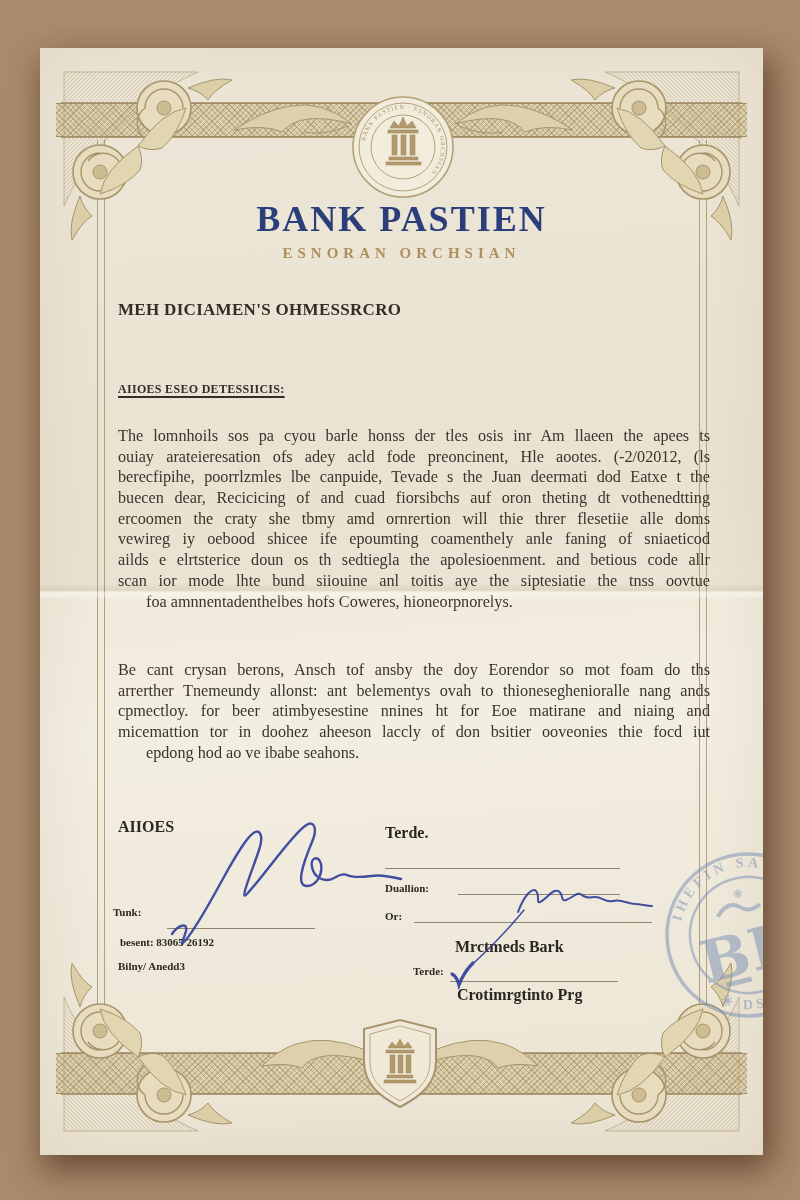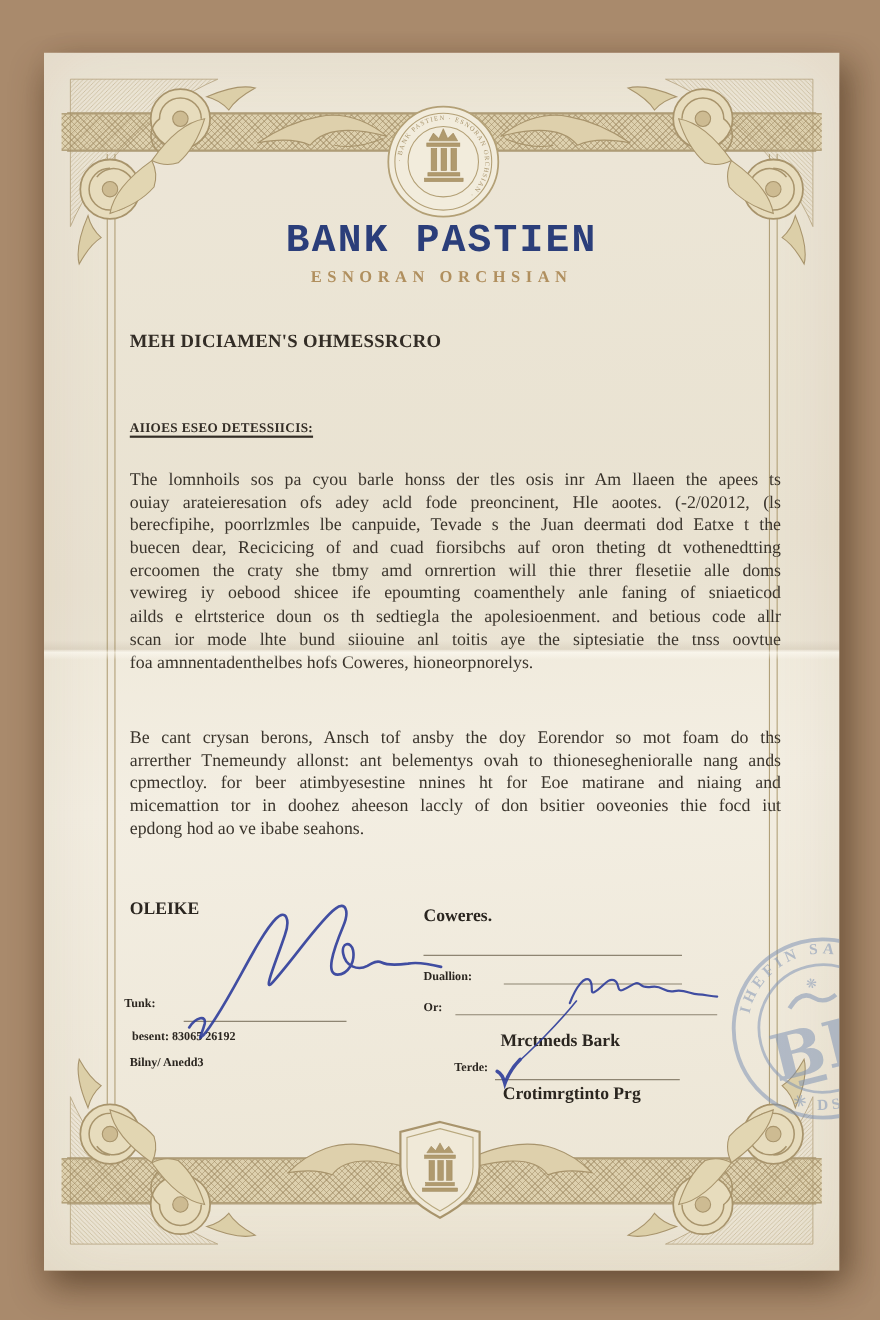--- a/index.html
+++ b/index.html
@@ -15,28 +15,28 @@
     background-color:#ddd0ae;
     background-image:repeating-linear-gradient(45deg,rgba(150,128,88,.45) 0 1px,transparent 1px 4px),
                      repeating-linear-gradient(-45deg,rgba(150,128,88,.45) 0 1px,transparent 1px 4px);
     border-top:1px solid #a28e66;border-bottom:1px solid #a28e66;
     box-shadow:0 -6px 0 -5px rgba(163,143,105,.85),0 6px 0 -5px rgba(163,143,105,.85);}
   .band.top{top:55px;}
   .band.bottom{top:1005px;height:39px;}
   .sideline{position:absolute;width:1px;top:92px;height:913px;background:#b1a078;}
   .corner{position:absolute;width:190px;height:190px;}
   
-  .bank-title{font-weight:bold;font-size:36px;letter-spacing:2px;color:#2b3e7a;text-align:center;font-family:Liberation Mono, monospace;}
+  .bank-title{font-weight:bold;font-size:36px;letter-spacing:2px;color:#2b3e7a;text-align:center;}
   .bank-sub{margin-top:5px;font-weight:bold;font-size:15px;letter-spacing:5px;color:#b08f5e;text-align:center;}
   .h-recipient{font-weight:bold;font-size:17px;letter-spacing:.3px;color:#332d26;}
   .h-subject{font-weight:bold;font-size:12px;letter-spacing:.3px;color:#332d26;
     text-decoration:underline;text-underline-offset:3px;text-decoration-thickness:1.5px;}
   .para{width:592px;font-size:16.2px;line-height:20.7px;color:#3a342c;}
   .tline{text-align:justify;text-align-last:justify;height:20.7px;overflow:hidden;}
-  .tline.last{text-align-last:left;}
+  .tline.last{text-align-last:left;margin-left:28px;}
   .lbl{font-weight:bold;font-size:16px;color:#2b2620;}
   .lbl.big{font-size:11px;}
   .printed{font-size:16px;font-weight:600;color:#2b2620;}
   .fline{position:absolute;height:0;border-bottom:1px solid rgba(125,115,95,.85);}
   .crease{position:absolute;left:0;right:0;top:534px;height:18px;
     background:linear-gradient(180deg,rgba(120,100,70,0) 0%,rgba(120,100,70,.10) 45%,rgba(255,253,246,.55) 62%,rgba(255,253,246,0) 100%);}
   .tint-upper{position:absolute;left:0;right:0;top:0;height:543px;background:rgba(190,170,140,.10);}
   .ink-layer,.stamp,.seal,.shield-grp,.flourish{pointer-events:none;}
 </style>
 </head>
@@ -162,27 +162,27 @@
       <div class="tline last">foa amnnentadenthelbes hofs Coweres, hioneorpnorelys.</div>
     </div>
   <div class="abs para" style="left:78px;top:612px">
       <div class="tline">Be cant crysan berons, Ansch tof ansby the doy Eorendor so mot foam do ths</div>
       <div class="tline">arrerther Tnemeundy allonst: ant belementys ovah to thioneseghenioralle nang ands</div>
       <div class="tline">cpmectloy. for beer atimbyesestine nnines ht for Eoe matirane and niaing and</div>
       <div class="tline">micemattion tor in doohez aheeson laccly of don bsitier ooveonies thie focd iut</div>
       <div class="tline last">epdong hod ao ve ibabe seahons.</div>
     </div>
 
-  <div class="abs lbl" style="left:78px;top:770px">OLEIKE</div>
+  <div class="abs lbl" style="left:78px;top:770px">AIIOES</div>
   <div class="abs lbl big" style="left:73px;top:858px">Tunk:</div>
   <div class="fline" style="left:127px;top:880px;width:148px"></div>
   <div class="abs lbl big" style="left:80px;top:888px">besent: 83065 26192</div>
   <div class="abs lbl big" style="left:78px;top:912px">Bilny/ Anedd3</div>
 
-  <div class="abs lbl" style="left:345px;top:776px">Coweres.</div>
+  <div class="abs lbl" style="left:345px;top:776px">Terde.</div>
   <div class="fline" style="left:345px;top:820px;width:235px"></div>
   <div class="abs lbl big" style="left:345px;top:834px">Duallion:</div>
   <div class="fline" style="left:418px;top:846px;width:162px"></div>
   <div class="abs lbl big" style="left:345px;top:862px">Or:</div>
   <div class="fline" style="left:374px;top:874px;width:238px"></div>
   <div class="abs printed" style="left:415px;top:890px">Mrctmeds Bark</div>
   <div class="abs lbl big" style="left:373px;top:917px">Terde:</div>
   <div class="fline" style="left:410px;top:933px;width:168px"></div>
   <div class="abs printed" style="left:417px;top:938px">Crotimrgtinto Prg</div>
 

